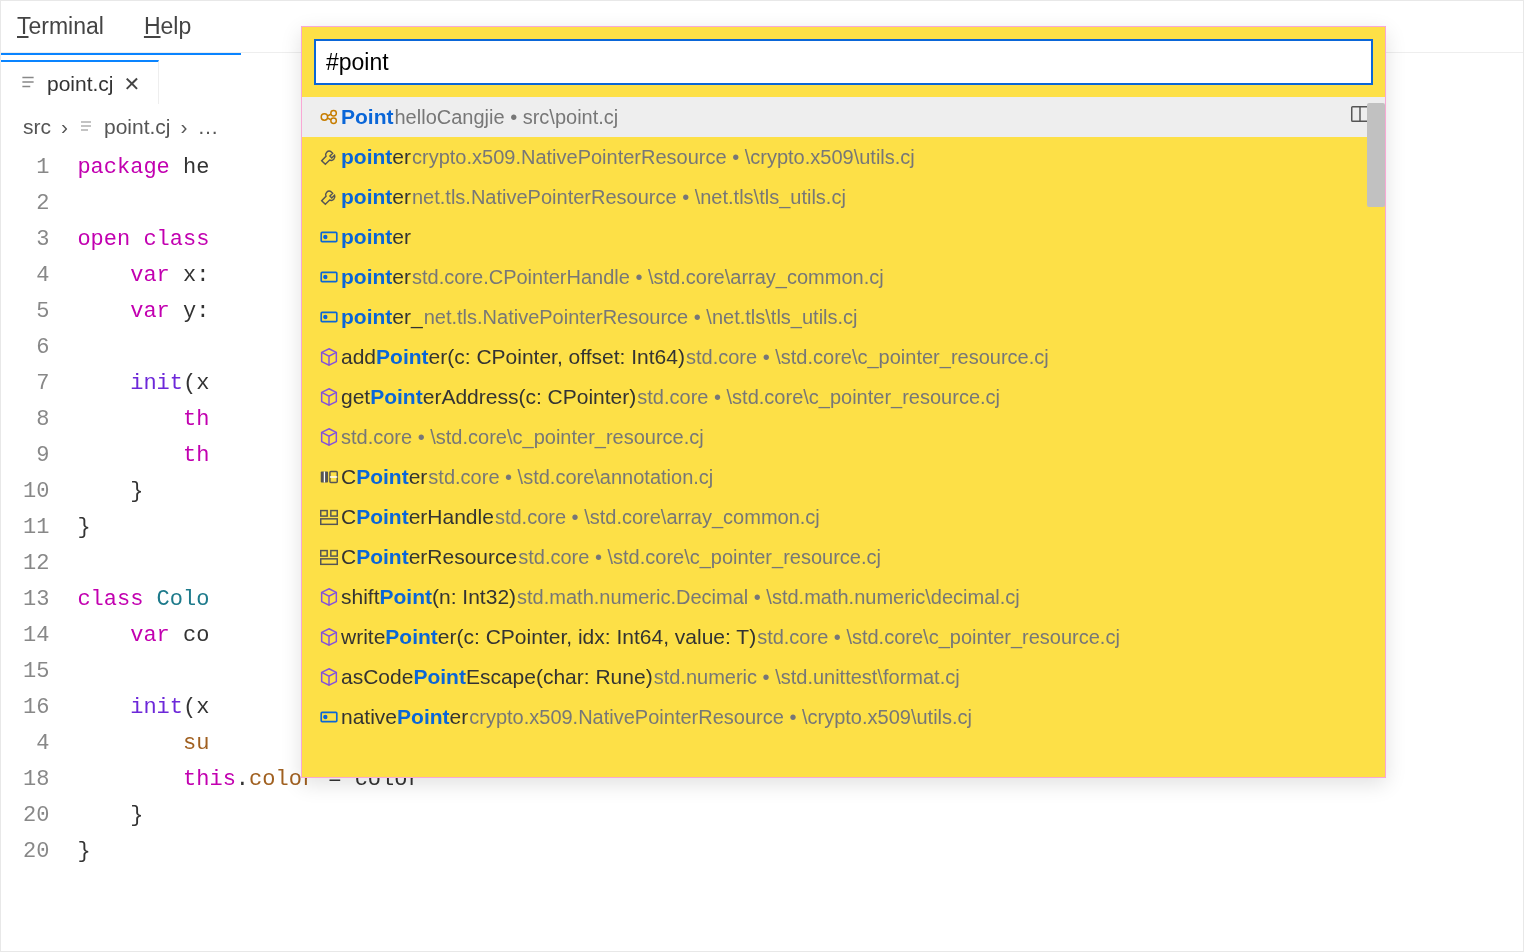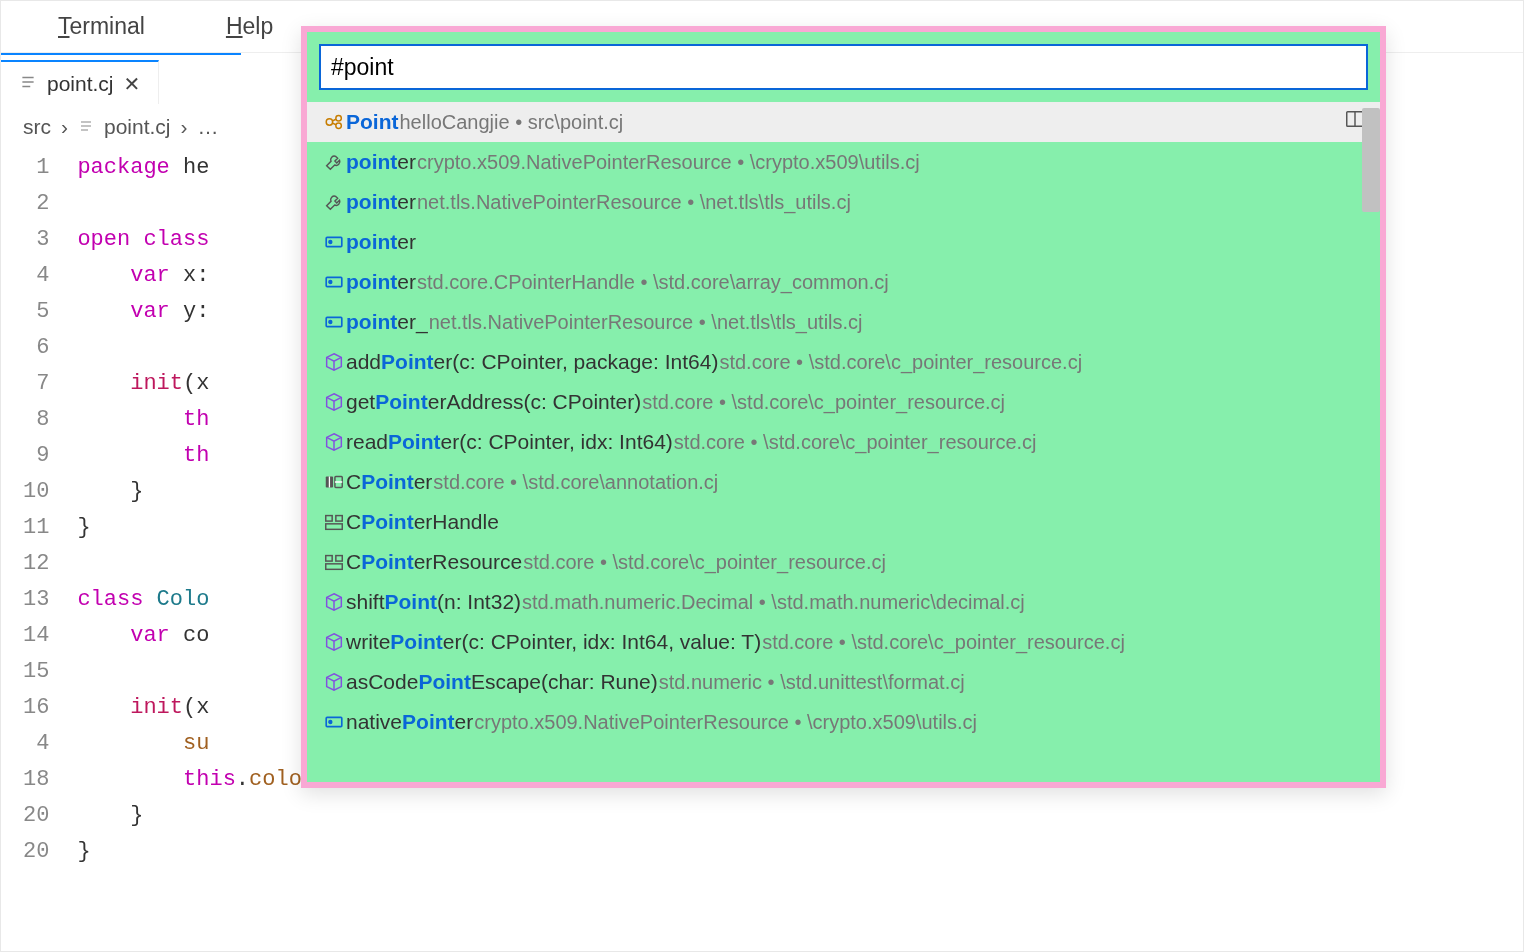--- a/index.html
+++ b/index.html
@@ -1,33 +1,33 @@
 <!DOCTYPE html>
 <html><head>
 <meta charset="utf-8">
 <style>
 * { margin:0; padding:0; box-sizing:border-box; }
 body { font-family:"Segoe UI", Arial, sans-serif; font-size:19px; color:#333; background:#fff; width:1524px; height:952px; overflow:hidden; position:relative; border:1px solid #e8e8e8; }
 .menubar { display:flex; align-items:center; height:52px; padding:0 8px; gap:24px; border-bottom:1px solid #eee; }
-.menubar .item { padding:4px 8px; font-size:23px; color:#444;margin-left:41px; }
+.menubar .item { padding:4px 8px; font-size:23px; color:#444; }
 .menubar .item .ul { text-decoration:underline; }
 .tabs { display:flex; align-items:flex-end; height:52px; border-bottom:1px solid #fff; }
 .tab { display:flex; align-items:center; gap:10px; padding:10px 18px 8px 18px; border-top:2px solid #0a84ff; border-right:1px solid #eee; background:#fff; font-size:21px; }
 .tab .file-icon, .crumb-file-icon { color:#888; }
 .tab .close { font-size:20px; color:#444; }
 .tab-underline { position:absolute; top:52px; left:0; width:240px; height:2px; background:#0a84ff; }
 .breadcrumb { display:flex; align-items:center; gap:10px; padding:10px 22px; font-size:21px; color:#555; border-bottom:1px solid transparent; }
 .editor { display:flex; font-family:Consolas,"Courier New",monospace; font-size:22px; line-height:36px; padding-left:22px; }
 .gutter { text-align:right; color:#888; padding-right:28px; user-select:none; }
 .code { white-space:pre; color:#333; }
 .kw { color:#c200b0; }
 .cls { color:#1d7a8b; }
 .fld { color:#a06020; }
-.id  { color:#be185d;text-align:right; }
-.palette { position:absolute; top:25px; left:300px; width:1085px; background:#86efac; border:6px solid #f9a8d4; box-shadow:0 6px 20px rgba(0,0,0,0.12); }
+.id  { color:#6d28d9;text-align:right; }
+.palette { position:absolute; top:25px; left:300px; width:1085px; background:#fde047; border:1px solid #f9a8d4; box-shadow:0 6px 20px rgba(0,0,0,0.12); }
 .palette-input { margin:12px; width:calc(100% - 24px); height:46px; border:2px solid #0a66d8; font-size:23px; font-family:"Segoe UI",Arial,sans-serif; padding:0 10px; outline:none; }
 .results { max-height:680px; overflow:hidden; padding-bottom:6px; }
 .result { display:flex; align-items:center; gap:1px; padding:4px 16px; height:40px; font-size:21px; color:#555; position:relative; }
 .result.selected { background:#eeeeee; }
 .result .icon { width:22px; display:flex; justify-content:center; color:#666; }
 .result .icon svg { width:22px; height:22px; }
 .result .main { color:#333; }
 .result .detail { color:#777; font-size:20px; }
 .result .match { color:#0a66d8; font-weight:600; }
 .result .open-side { position:absolute; right:14px; top:6px; }
@@ -180,41 +180,40 @@
         <span class="main"><span class="match">point</span>er_</span> 
         <span class="detail">net.tls.NativePointerResource • \net.tls\tls_utils.cj</span>
       </div>
       <div class="result">
         <span class="icon">
           <svg viewBox="0 0 24 24" fill="none" stroke="#8250df" stroke-width="1.6">
             <path d="M12 3l8 4v10l-8 4-8-4V7z"></path>
             <path d="M4 7l8 4 8-4M12 11v10"></path>
           </svg>
         </span>
-        <span class="main">add<span class="match">Point</span>er<t>(c: CPointer<t>, package: Int64)</t></t></span> 
+        <span class="main">add<span class="match">Point</span>er<t>(c: CPointer<t>, offset: Int64)</t></t></span> 
         <span class="detail">std.core • \std.core\c_pointer_resource.cj</span>
       </div>
       <div class="result">
         <span class="icon">
           <svg viewBox="0 0 24 24" fill="none" stroke="#8250df" stroke-width="1.6">
             <path d="M12 3l8 4v10l-8 4-8-4V7z"></path>
             <path d="M4 7l8 4 8-4M12 11v10"></path>
           </svg>
         </span>
         <span class="main">get<span class="match">Point</span>erAddress<t>(c: CPointer<t>)</t></t></span> 
         <span class="detail">std.core • \std.core\c_pointer_resource.cj</span>
       </div>
       <div class="result">
         <span class="icon">
           <svg viewBox="0 0 24 24" fill="none" stroke="#8250df" stroke-width="1.6">
             <path d="M12 3l8 4v10l-8 4-8-4V7z"></path>
             <path d="M4 7l8 4 8-4M12 11v10"></path>
           </svg>
         </span>
-        <span class="main">read<span class="match">Point</span>er<t>(c: CPointer<t>, idx: Int64)</t></t></span> 
         <span class="detail">std.core • \std.core\c_pointer_resource.cj</span>
       </div>
       <div class="result">
         <span class="icon">
           <svg viewBox="0 0 24 24" fill="#555">
             <rect x="3" y="6" width="8" height="12" rx="1" fill="#555"></rect>
             <rect x="13" y="6" width="8" height="12" rx="1" fill="none" stroke="#555" stroke-width="1.6"></rect>
             <path d="M7 6v12M13 12h8" stroke="#fff" stroke-width="1.4"></path>
           </svg>
         </span>
@@ -223,20 +222,21 @@
       </div>
       <div class="result">
         <span class="icon">
           <svg viewBox="0 0 24 24" fill="none" stroke="#555" stroke-width="1.6">
             <rect x="3" y="5" width="7" height="6"></rect>
             <rect x="14" y="5" width="7" height="6"></rect>
             <rect x="3" y="14" width="18" height="6"></rect>
           </svg>
         </span>
         <span class="main">C<span class="match">Point</span>erHandle<t></t></span> 
+        <span class="detail">std.core • \std.core\array_common.cj</span>
       </div>
       <div class="result">
         <span class="icon">
           <svg viewBox="0 0 24 24" fill="none" stroke="#555" stroke-width="1.6">
             <rect x="3" y="5" width="7" height="6"></rect>
             <rect x="14" y="5" width="7" height="6"></rect>
             <rect x="3" y="14" width="18" height="6"></rect>
           </svg>
         </span>
         <span class="main">C<span class="match">Point</span>erResource<t></t></span> 

